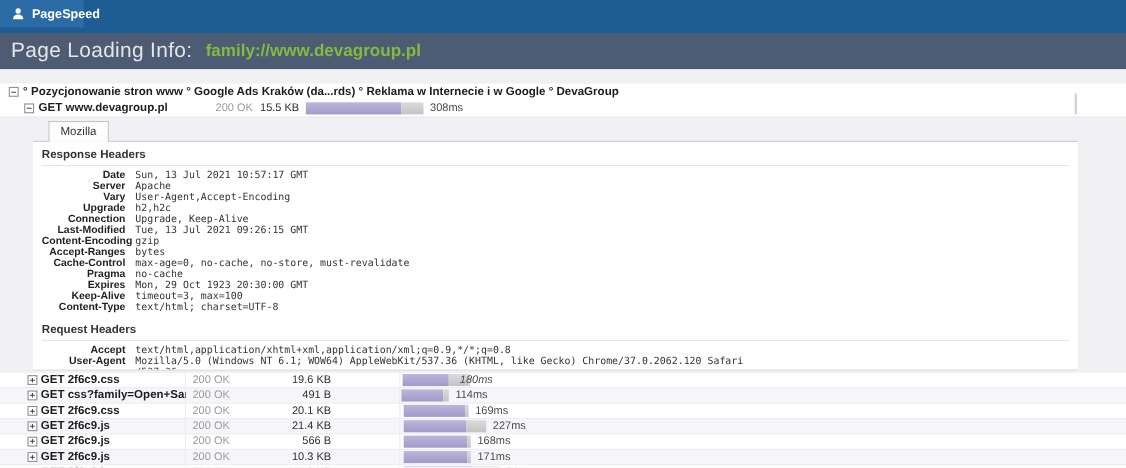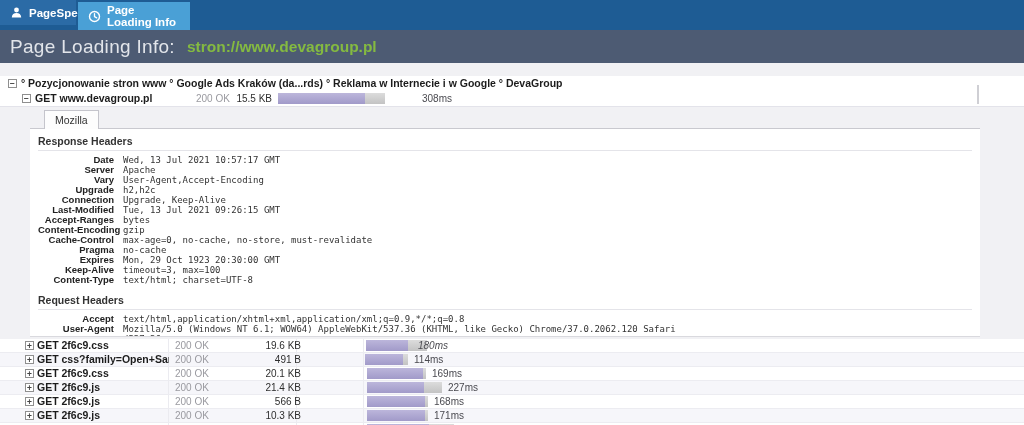--- a/index.html
+++ b/index.html
@@ -71,62 +71,53 @@
   <div class="topbar">
     <div class="tab tab-pagespeed">
       <span class="ticon">
         <svg viewBox="0 0 13 13" width="13" height="13">
             <circle cx="6.5" cy="4" r="2.4" fill="#ffffff"></circle>
             <path d="M1.8 11.5 c0-3 2.2-4.4 4.7-4.4 s4.7 1.4 4.7 4.4 z" fill="#ffffff"></path>
           </svg>
       </span>
       <span>PageSpeed</span>
     </div>
-    <div class="tab tab-active">
-      <span class="ticon">
-        <svg viewBox="0 0 13 13" width="13" height="13">
-            <circle cx="6.5" cy="6.5" r="5" fill="none" stroke="#ffffff" stroke-width="1.4"></circle>
-            <path d="M6.5 3.6 v3 l2.2 1.3" fill="none" stroke="#ffffff" stroke-width="1.3" stroke-linecap="round"></path>
-          </svg>
-      </span>
-      <span>Page Loading Info</span>
-    </div>
   </div>
 
   <div class="header-band">
     <span class="hb-title">Page Loading Info:</span>
-    <a class="hb-url" href="#">stron://www.devagroup.pl</a>
+    <a class="hb-url" href="#">family://www.devagroup.pl</a>
   </div>
 
   <div class="content-bg"></div>
 
   <div class="toprow page-row">
     <span class="exp minus" style="left:8px"></span>
     <span class="rowtext" style="left:21px">° Pozycjonowanie stron www ° Google Ads Kraków (da...rds) ° Reklama w Internecie i w Google ° DevaGroup</span>
   </div>
 
   <div class="toprow main-row">
     <span class="exp minus" style="left:22px; top:3px"></span>
     <span class="rowtext" style="left:35px">GET www.devagroup.pl</span>
     <span class="status" style="left:196px">200 OK</span>
     <span class="size" style="left:210px; width:62px">15.5 KB</span>
     <span class="wbar" id="main-bar" style="left: 278px;">
       <span class="seg-fill" style="width: 87px;"></span>
       <span class="seg-tail" style="width: 20px;"></span>
     </span>
-    <span class="wtime" id="main-time" style="left: 391px; margin-left: 31px;">308ms</span>
+    <span class="wtime" id="main-time" style="left: 391px;">308ms</span>
   </div>
 
   <div class="htab">Mozilla</div>
   <div class="detail-panel">
     <div class="sec-title">Response Headers</div>
     <div id="resp-list">
         <div class="hrow">
     <span class="hkey">Date</span>
-    <span class="hval">Wed, 13 Jul 2021 10:57:17 GMT</span>
+    <span class="hval">Sun, 13 Jul 2021 10:57:17 GMT</span>
   </div>
         <div class="hrow">
     <span class="hkey">Server</span>
     <span class="hval">Apache</span>
   </div>
         <div class="hrow">
     <span class="hkey">Vary</span>
     <span class="hval">User-Agent,Accept-Encoding</span>
   </div>
         <div class="hrow">
@@ -135,26 +126,26 @@
   </div>
         <div class="hrow">
     <span class="hkey">Connection</span>
     <span class="hval">Upgrade, Keep-Alive</span>
   </div>
         <div class="hrow">
     <span class="hkey">Last-Modified</span>
     <span class="hval">Tue, 13 Jul 2021 09:26:15 GMT</span>
   </div>
         <div class="hrow">
+    <span class="hkey">Content-Encoding</span>
+    <span class="hval">gzip</span>
+  </div>
+        <div class="hrow">
     <span class="hkey">Accept-Ranges</span>
     <span class="hval">bytes</span>
-  </div>
-        <div class="hrow">
-    <span class="hkey">Content-Encoding</span>
-    <span class="hval">gzip</span>
   </div>
         <div class="hrow">
     <span class="hkey">Cache-Control</span>
     <span class="hval">max-age=0, no-cache, no-store, must-revalidate</span>
   </div>
         <div class="hrow">
     <span class="hkey">Pragma</span>
     <span class="hval">no-cache</span>
   </div>
         <div class="hrow">

